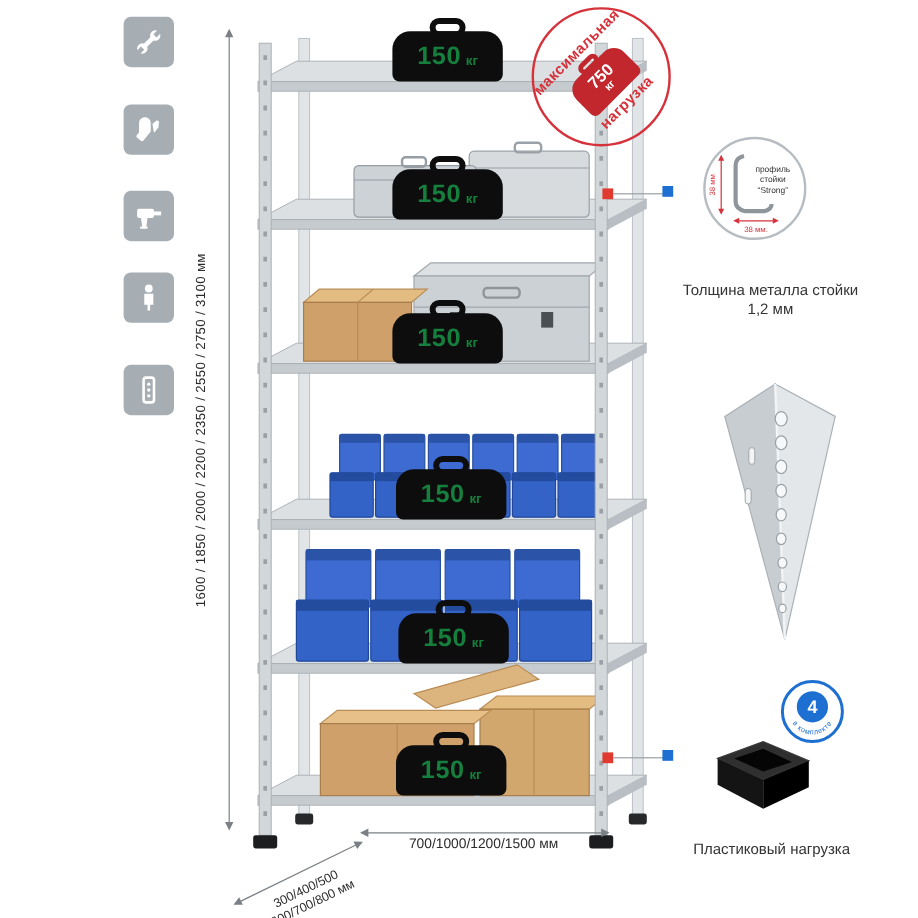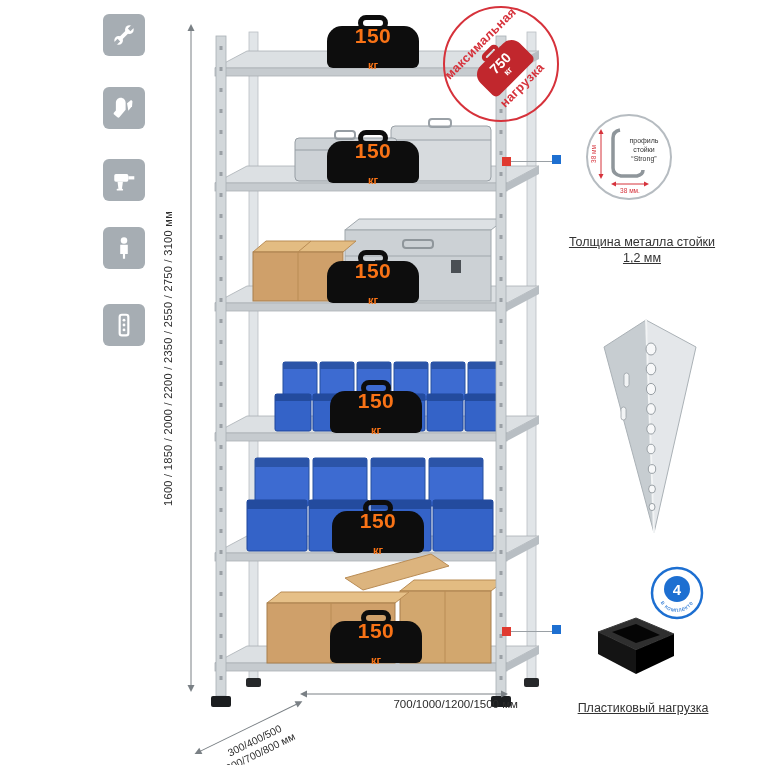--- a/index.html
+++ b/index.html
@@ -14,22 +14,22 @@
   
   .dim-v-label { position:absolute; left:158px; top:22px; height:672px; width:20px;
     display:flex; align-items:center; justify-content:center; }
   .dim-v-label span { writing-mode:vertical-rl; transform:rotate(180deg); font-size:11px;
     color:#2b2b2b; letter-spacing:.3px; white-space:nowrap; }
 
   
   .weight { position:absolute; width:92px; text-align:center; z-index:5; }
   .weight .handle { width:30px; height:16px; border:5px solid #0d0d0d; border-radius:9px;
     margin:0 auto -5px auto; background:transparent; }
-  .weight .wbody { background:#0d0d0d; height:42px; border-radius:15px 15px 6px 6px; color:#f97316;
-    display:flex; align-items:center; justify-content:center; gap:4px;flex-direction:column; }
+  .weight .wbody { background:#0d0d0d; height:42px; border-radius:15px 15px 6px 6px; color:#15803d;
+    display:flex; align-items:center; justify-content:center; gap:4px; }
   .weight .num { font-size:21px; font-weight:bold; letter-spacing:.5px; }
   .weight .unit { font-size:11px; margin-top:7px; font-weight:bold; }
 
   
   .stamp { position:absolute; left:443px; top:6px; width:116px; height:116px;
     border:2px solid #d6323b; border-radius:50%; z-index:8; }
   .stamp-rot { position:absolute; inset:0; display:flex; flex-direction:column; align-items:center;
     justify-content:center; transform:rotate(-45deg); gap:2px; }
   .stamp-word { color:#d6323b; font-weight:bold; font-size:12.5px; letter-spacing:.4px; white-space:nowrap; }
   .mini-weight { text-align:center; }
@@ -41,24 +41,24 @@
   .mini-weight .unit { font-size:9px; font-weight:bold; }
 
   
   .marker-red { position:absolute; width:9px; height:9px; background:#e03a30; z-index:6; }
   .marker-blue { position:absolute; width:9px; height:9px; background:#1d6fd1; z-index:6; }
   .marker-line { position:absolute; height:1px; background:#9aa0a5; z-index:5; }
 
   
   .profile-circle { position:absolute; left:586px; top:114px; width:86px; height:86px;
     border:2px solid #b6bcc1; border-radius:50%; background:#fff; }
-  .caption { position:absolute; font-size:12.5px; color:#333; text-align:center; line-height:1.3;text-decoration:underline; }
-
-  
-  .dim-w-label { position:absolute; left:288px; top:698px; width:230px; text-align:right;
+  .caption { position:absolute; font-size:12.5px; color:#333; text-align:center; line-height:1.3; }
+
+  
+  .dim-w-label { position:absolute; left:288px; top:698px; width:230px; text-align:center;
     font-size:11.5px; color:#2b2b2b; }
   .dim-depth { position:absolute; left:178px; top:696px; width:124px; text-align:center;
     font-size:10.5px; color:#2b2b2b; transform:rotate(-26deg); transform-origin:100% 0; line-height:1.25; }
 
   svg.abs { position:absolute; }
 </style>
 </head>
 <body>
 
 <div class="stage">

